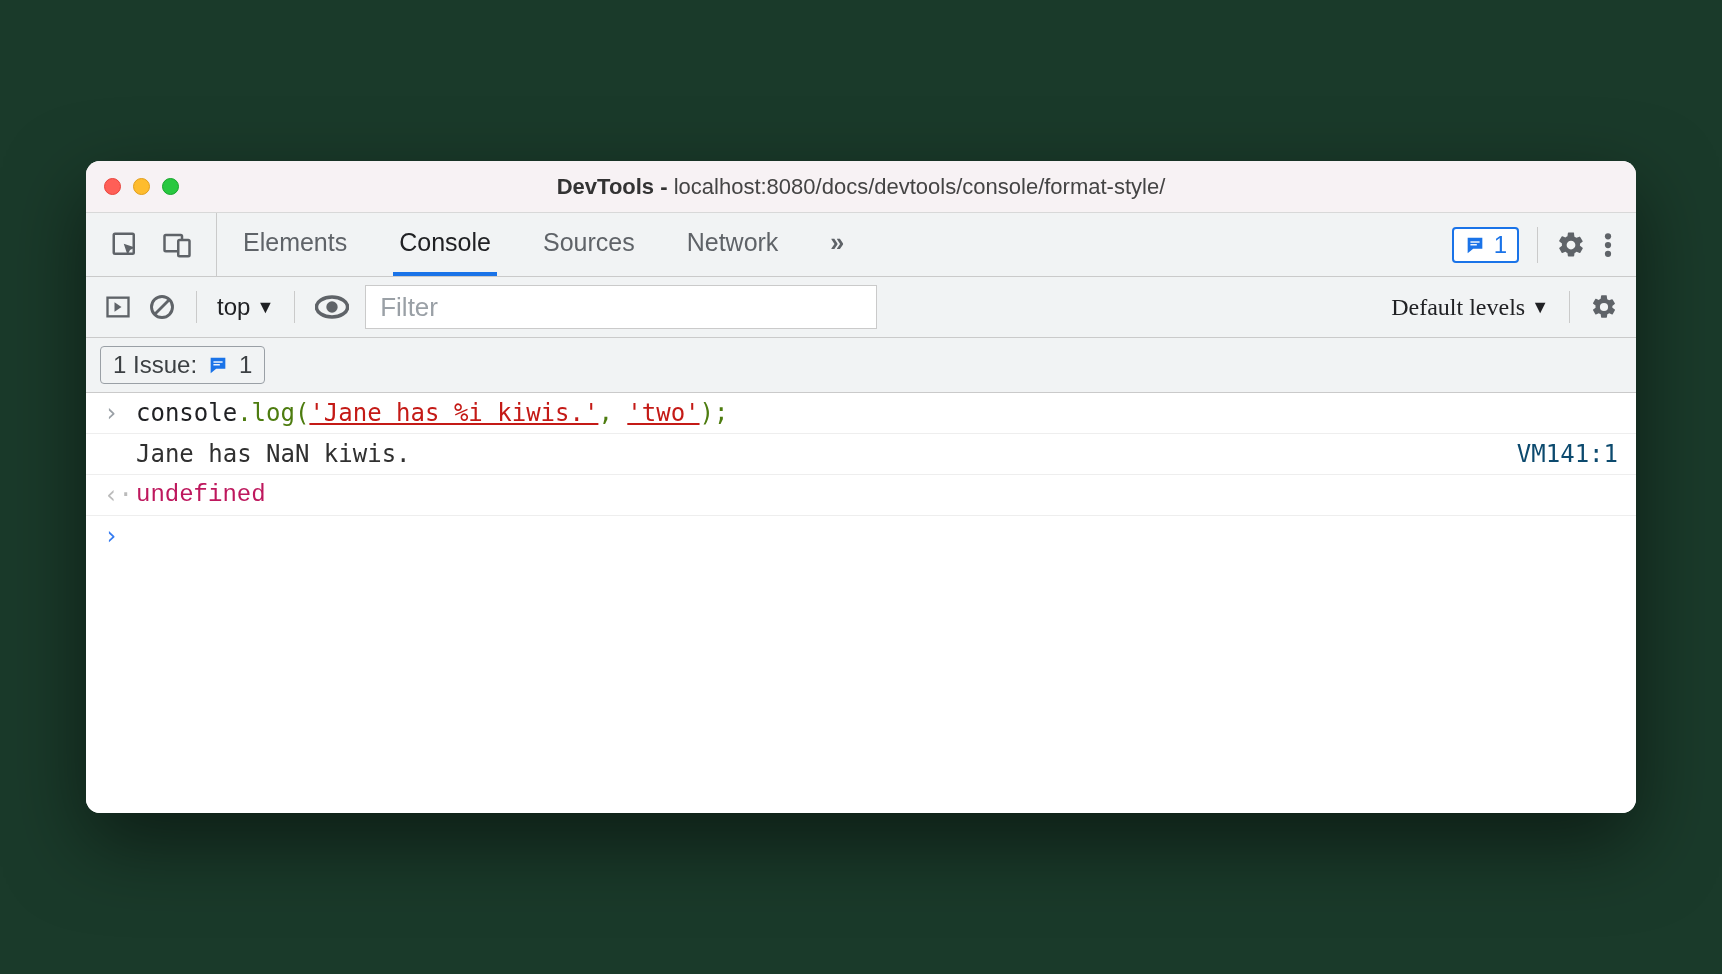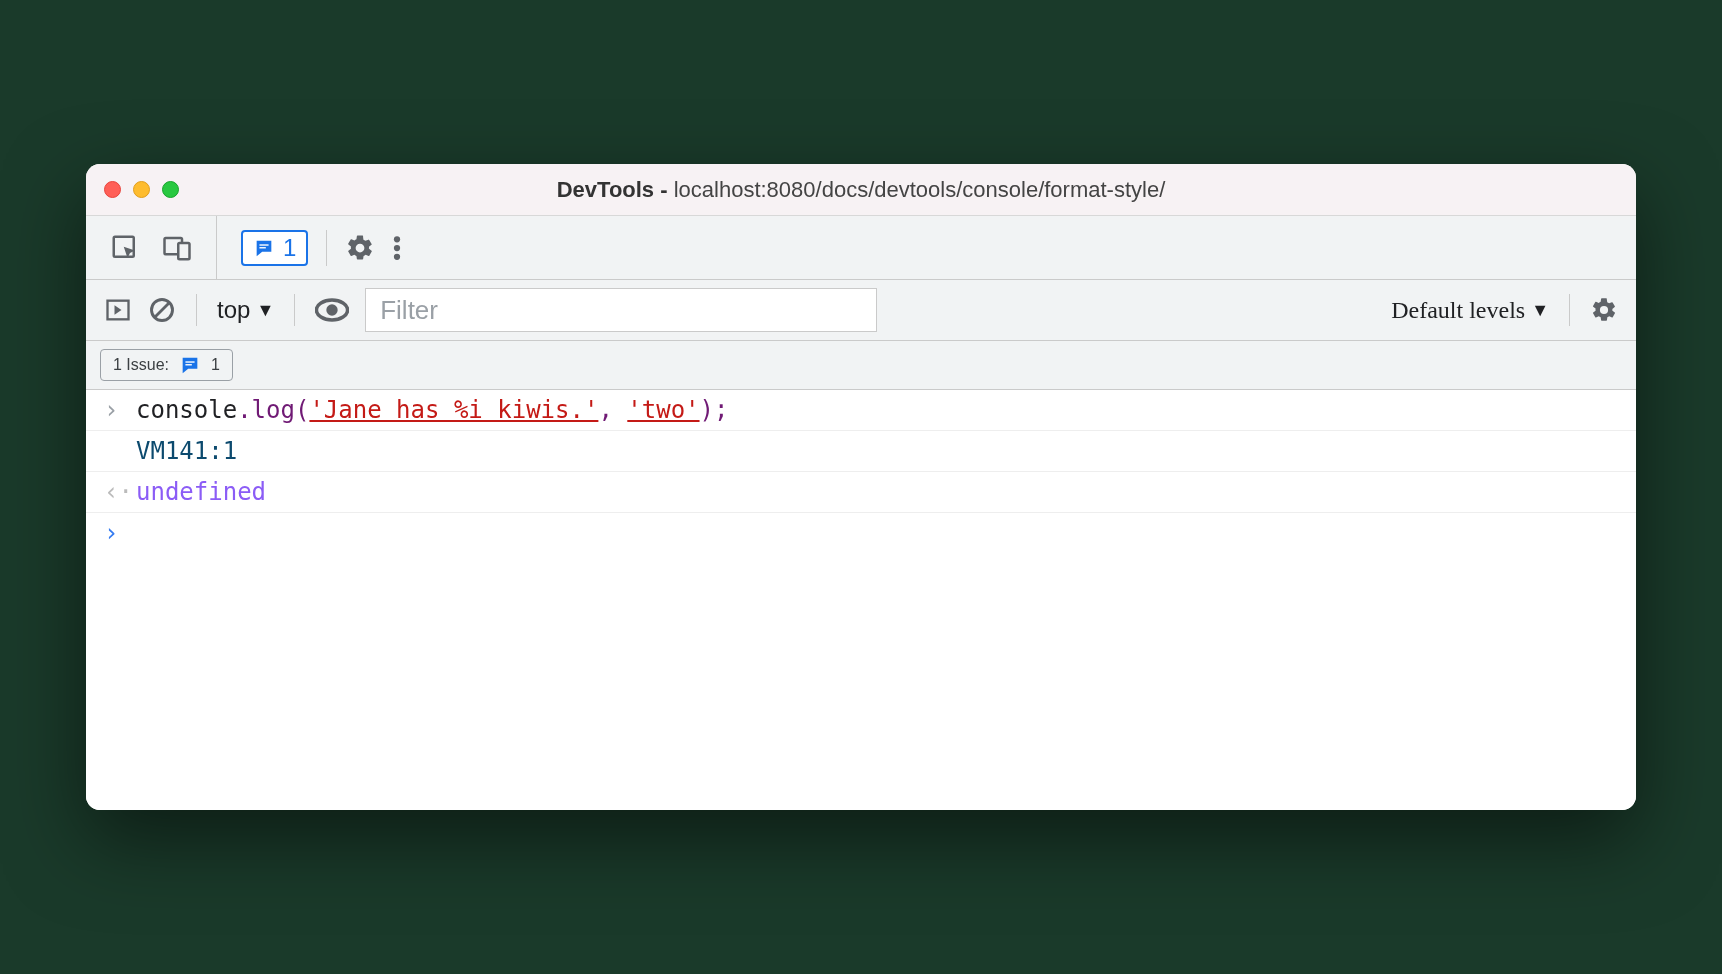--- a/index.html
+++ b/index.html
@@ -99,41 +99,41 @@
   .levels { font-size: 24px; color:#202124; display:flex; align-items:center; gap:6px; cursor:pointer;font-family:Liberation Serif, serif; }
 
   .issuebar {
     background: #f1f3f4;
     padding: 8px 14px;
     border-bottom: 1px solid #cacaca;
   }
   .issue-chip {
     display: inline-flex; align-items: center; gap: 10px;
     border: 1px solid #9aa0a6; border-radius: 4px;
-    padding: 4px 12px; font-size: 16px; color: #3c4043;
+    padding: 4px 12px; font-size: 24px; color: #3c4043;
     background: #f1f3f4;
   }
 
   .console-body { background: #fff; font-family: Menlo, Consolas, monospace; font-size: 24px; min-height: 420px; }
   .row {
     display: flex;
     align-items: flex-start;
     padding: 6px 18px;
     border-bottom: 1px solid #eee;
   }
   .row.noborder { border-bottom: none; }
   .gutter { width: 32px; flex-shrink:0; color:#9aa0a6; user-select:none; }
   .gutter.blue { color:#367cf1; }
   .code { flex: 1; white-space: pre; }
   .tok-fn { color: #202124; }
   .tok-str { color: #c41a16; text-decoration: underline; }
-  .tok-punc { color: #701a75; }
+  .tok-punc { color: #4d7c0f; }
   .output { color:#303030; }
   .src-link { color:#0c4a6e; cursor:pointer; }
-  .undef { color:#8b5cf6; }
+  .undef { color:#be185d;font-family:Liberation Mono, monospace; }
 
   svg { display:block; }
 </style>
 </head>
 <body>
 
 <div class="window">
 
   <div class="titlebar">
     <div class="traffic-lights">
@@ -153,20 +153,27 @@
           <rect x="3" y="3" width="16" height="16" rx="1"></rect>
           <path d="M11 11 L20 14 L16 16 L14 20 Z" fill="#5f6368" stroke="none"></path>
         </svg>
       </div>
       <div class="icon-btn">
         <svg width="30" height="30" viewBox="0 0 24 24" fill="none" stroke="#5f6368" stroke-width="2">
           <rect x="2" y="4" width="14" height="13" rx="1"></rect>
           <rect x="13" y="8" width="9" height="13" rx="1" fill="#f1f3f4"></rect>
         </svg>
       </div>
+    </div>
+    <div class="tabs">
+      <div class="tab">Elements</div>
+      <div class="tab active">Console</div>
+      <div class="tab">Sources</div>
+      <div class="tab">Network</div>
+      <div class="tab" style="font-weight:bold;">»</div>
     </div>
     <div class="tabbar-right">
       <div class="issue-badge">
         <svg width="22" height="22" viewBox="0 0 24 24" fill="#1a73e8">
           <path d="M4 4h16v12H10l-6 5V4z"></path>
           <rect x="7" y="8" width="10" height="1.5" fill="#fff"></rect>
           <rect x="7" y="11" width="7" height="1.5" fill="#fff"></rect>
         </svg>
         <span>1</span>
       </div>
@@ -239,20 +246,21 @@
 
   <div class="console-body">
 
     <div class="row">
       <div class="gutter">›</div>
       <div class="code"><span class="tok-fn">console</span><span class="tok-punc">.log(</span><span class="tok-str">'Jane has %i kiwis.'</span><span class="tok-punc">, </span><span class="tok-str">'two'</span><span class="tok-punc">);</span></div>
     </div>
 
     <div class="row">
       <div class="gutter"></div>
+      <div class="code output">Jane has NaN kiwis.</div>
       <div class="src-link">VM141:1</div>
     </div>
 
     <div class="row">
       <div class="gutter" style="color:#bbb;">‹·</div>
       <div class="code undef">undefined</div>
     </div>
 
     <div class="row noborder">
       <div class="gutter blue">›</div>

